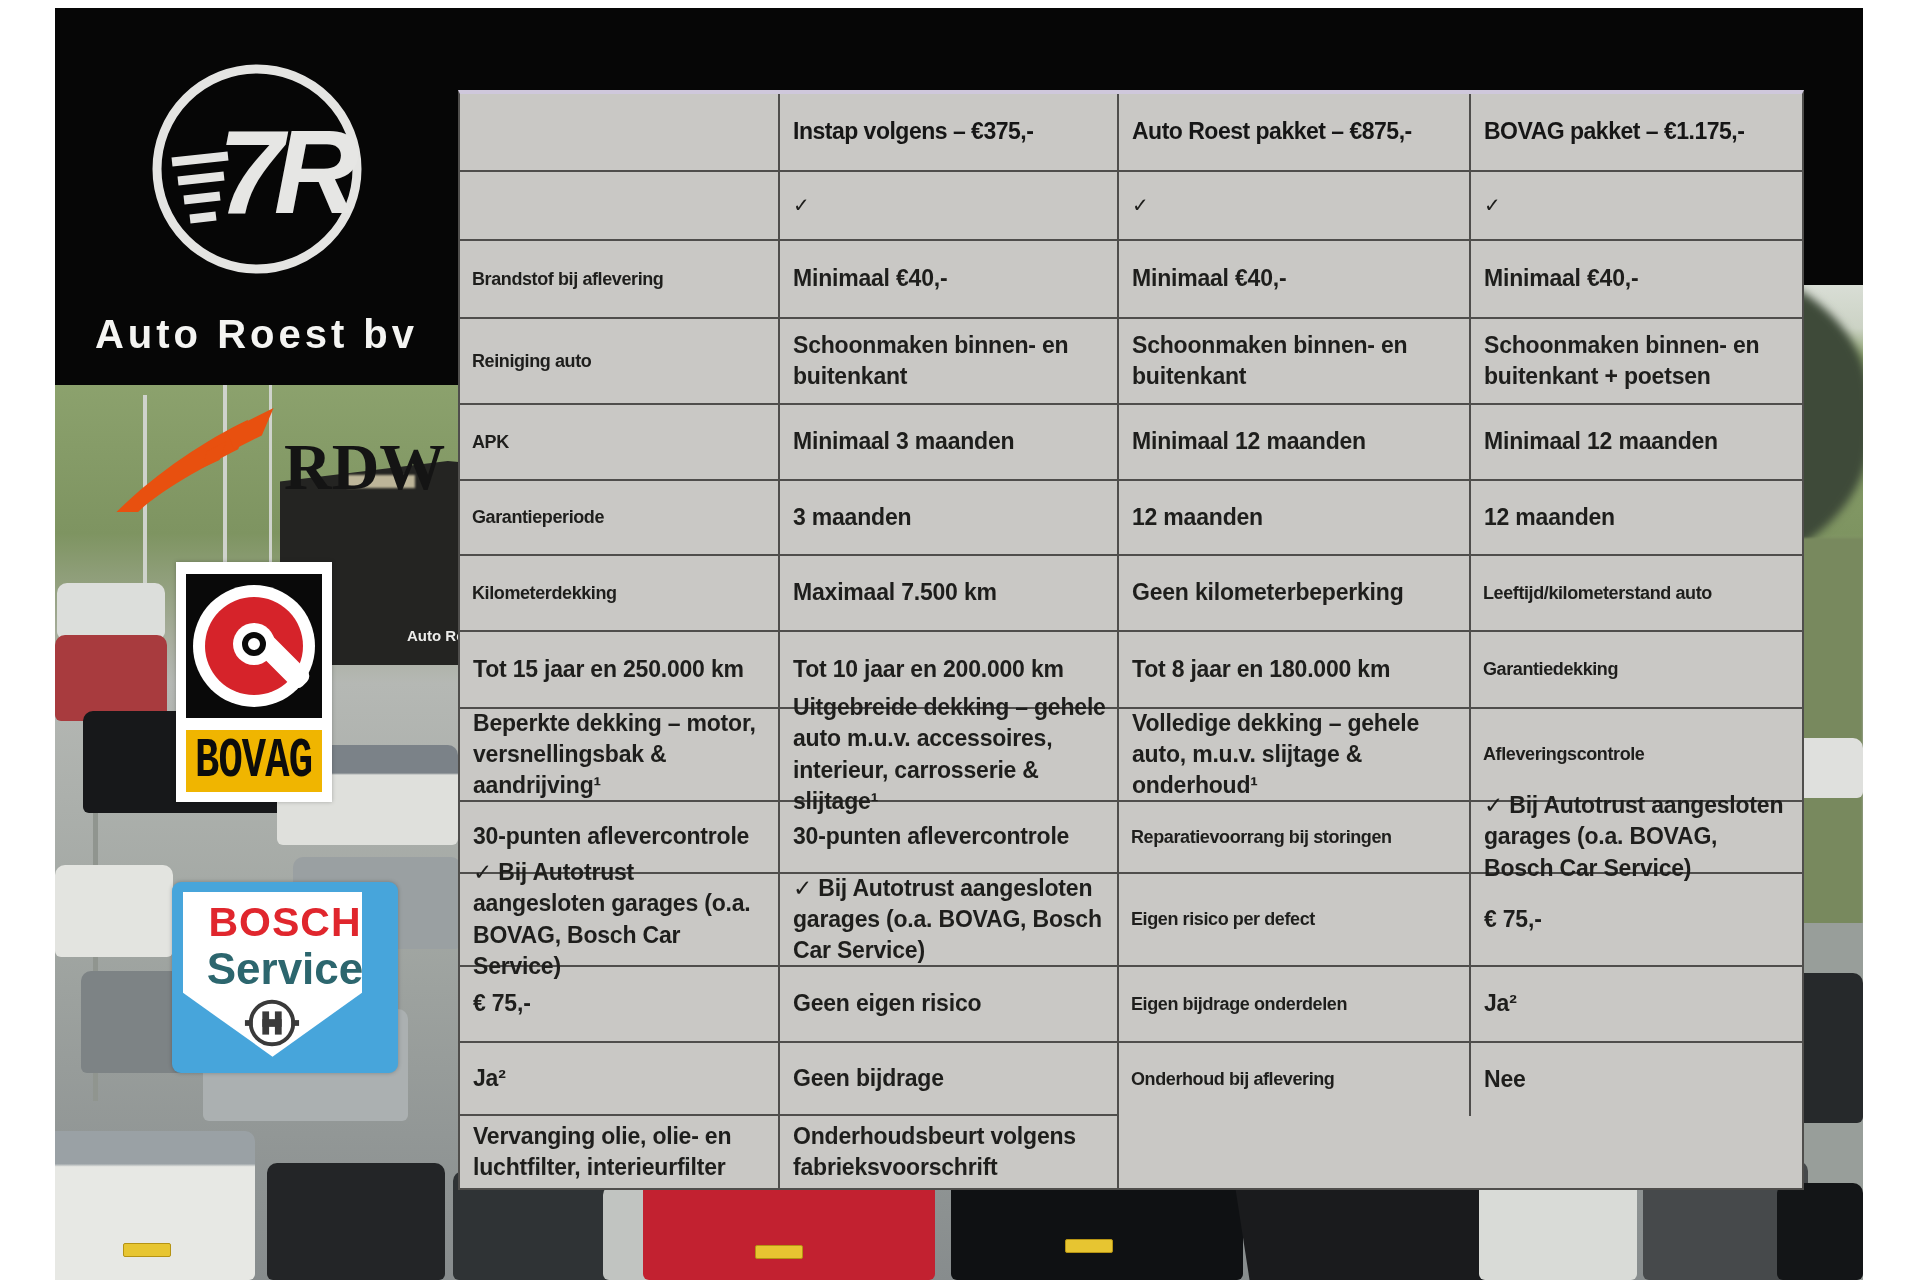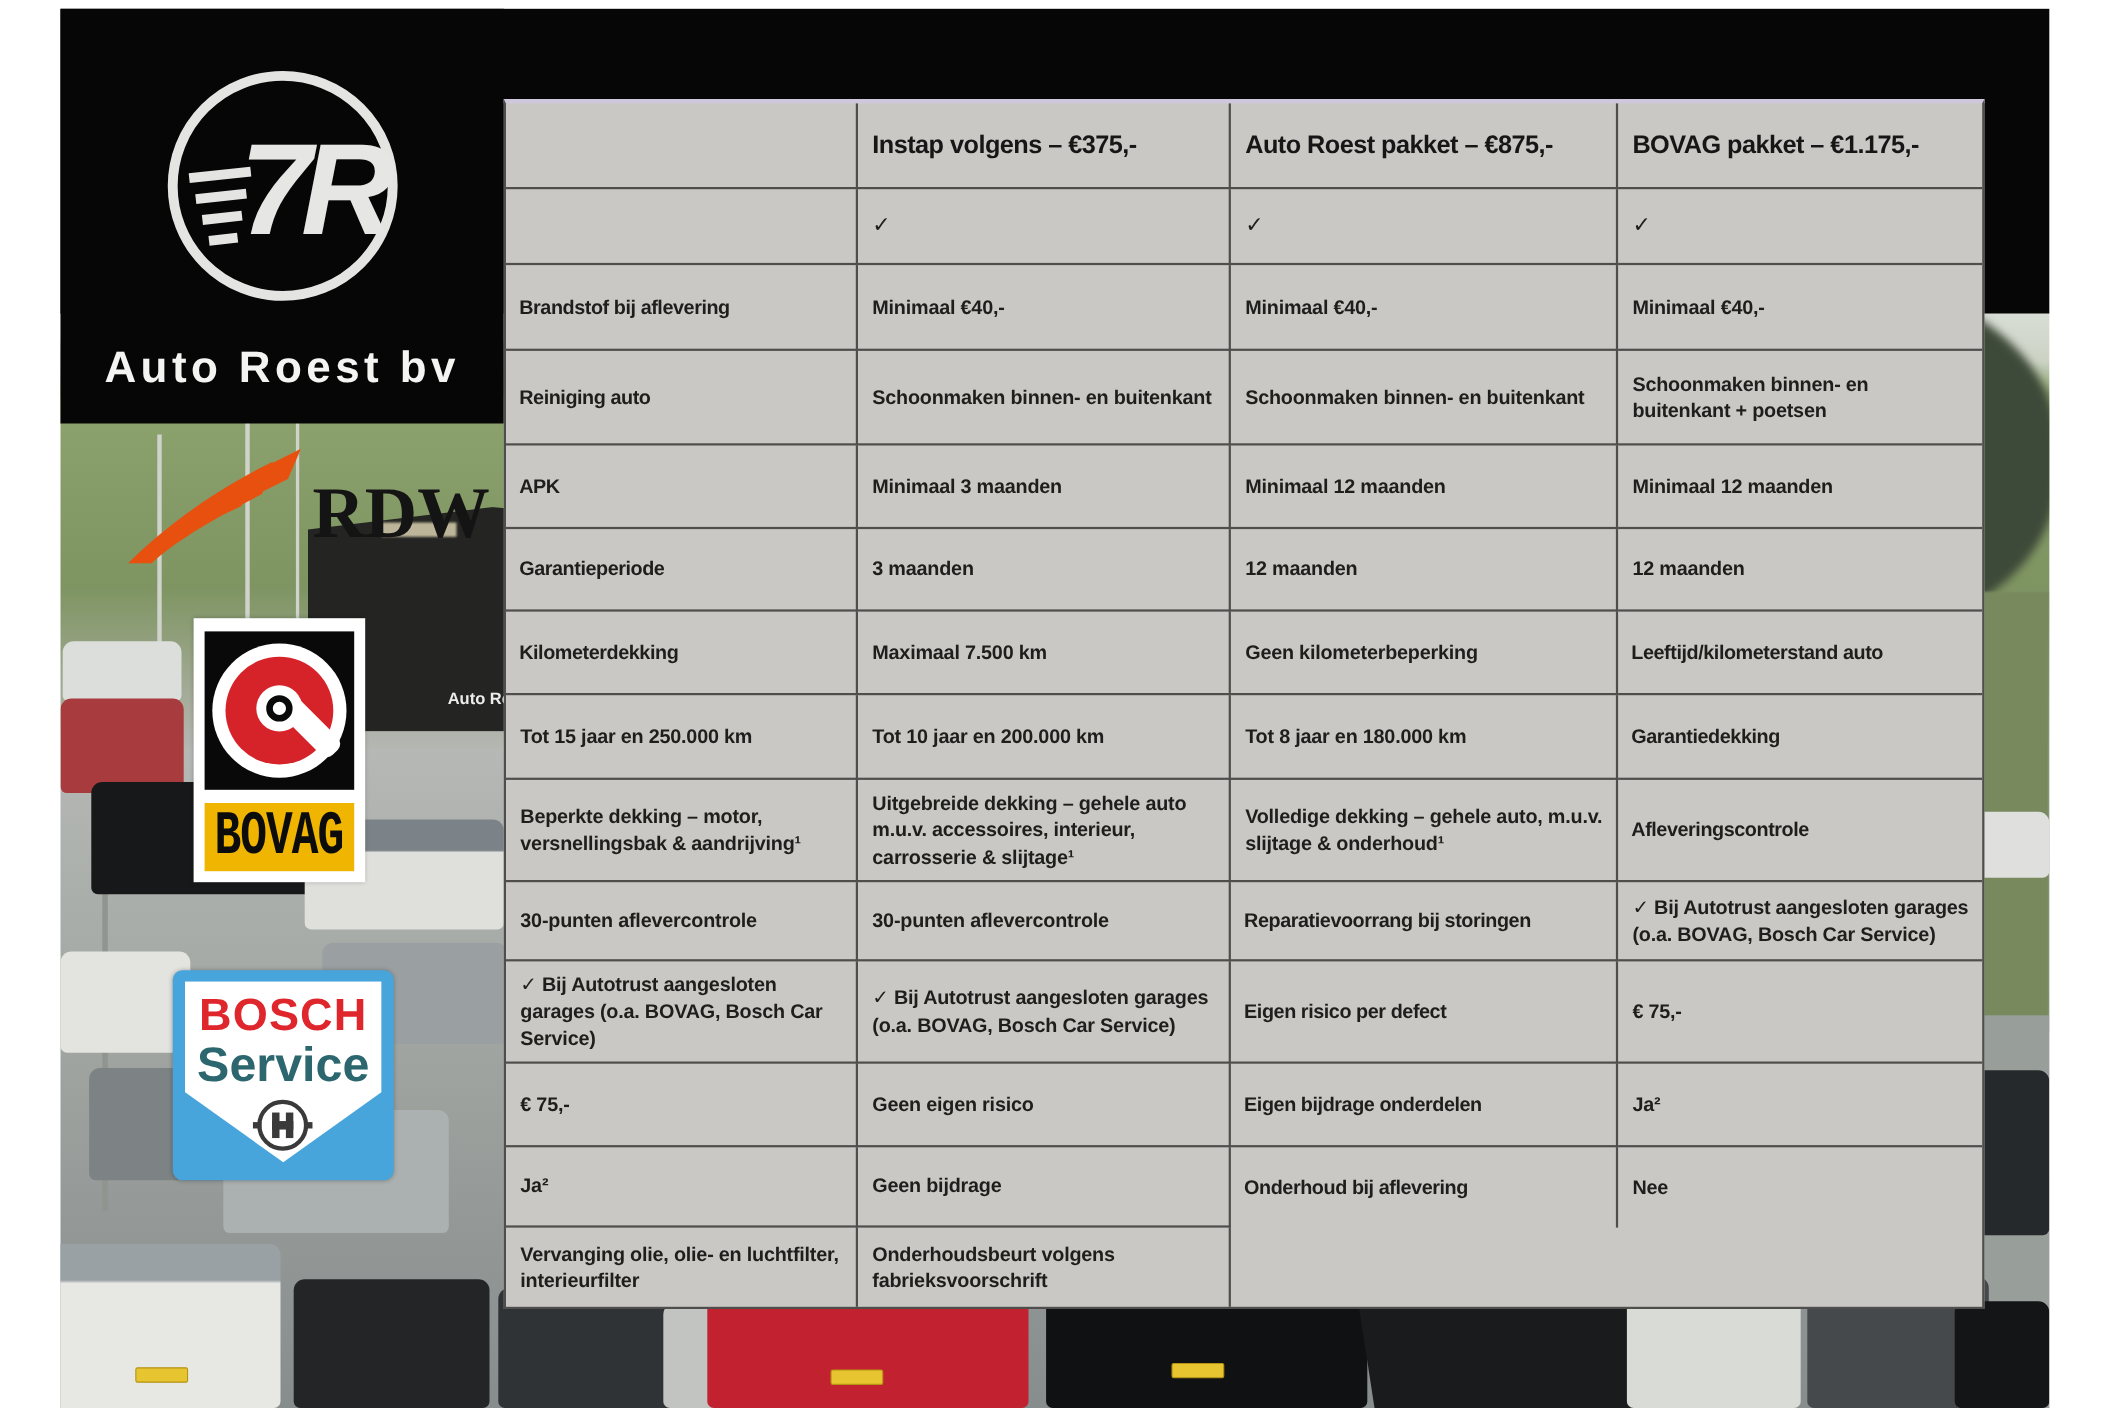--- a/index.html
+++ b/index.html
@@ -41,38 +41,38 @@
   .bv-ring{position:absolute;left:7px;top:11px;width:122px;height:122px;border-radius:50%;background:#ffffff;}
   .bv-red{position:absolute;left:19px;top:23px;width:98px;height:98px;border-radius:50%;background:#d6232a;}
   .bv-arm{position:absolute;left:64px;top:66px;width:22px;height:62px;background:#ffffff;
     transform:rotate(-45deg);transform-origin:top center;border-radius:0 0 8px 8px;}
   .bv-donut-o{position:absolute;left:47px;top:49px;width:42px;height:42px;border-radius:50%;background:#ffffff;}
   .bv-donut-i{position:absolute;left:9px;top:9px;width:12px;height:12px;border-radius:50%;
     border:6px solid #0a0a0a;background:#ffffff;}
   .bv-band{position:absolute;left:10px;bottom:10px;width:136px;height:62px;background:#f0b500;
     display:flex;align-items:center;justify-content:center;}
   .bv-band span{font-size:46px;font-weight:bold;color:#0c0c0c;transform:scale(.88,1.22);letter-spacing:-1px;}
-  .bosch{position:absolute;left:157px;top:882px;width:201px;height:191px;background:#47a5db;border-radius:9px;
+  .bosch{position:absolute;left:172px;top:882px;width:226px;height:191px;background:#47a5db;border-radius:9px;
     box-shadow:0 0 4px rgba(0,0,0,.25);}
   .bosch .banner{position:absolute;left:11px;top:10px;width:179px;height:168px;background:#ffffff;
     clip-path:polygon(0 0,100% 0,100% 60%,50% 98%,0 60%);}
   .bosch .l1{position:absolute;left:0;top:17px;width:100%;text-align:center;color:#e0262d;
     font-size:41px;font-weight:bold;letter-spacing:1px;}
   .bosch .l2{position:absolute;left:0;top:62px;width:100%;text-align:center;color:#2c666e;
     font-size:44px;font-weight:bold;}
   .bosch .anchor{position:absolute;left:68px;top:112px;}
   
   .pkgtable{position:absolute;left:458px;top:90px;width:1342px;background:#c9c8c5;
     border-top:4px solid #cfc8dc;border-left:2px solid #4f4e4c;border-right:2px solid #4f4e4c;
     border-bottom:2px solid #4f4e4c;display:grid;
     grid-template-columns:320px 339px 352px 331px;
     grid-template-rows:78px 69px 78px 86px 76px 75px 76px 77px 93px 72px 93px 76px 73px 72px;}
   .cell{display:flex;align-items:center;box-sizing:border-box;border-right:2px solid #4f4e4c;
     border-bottom:2px solid #4f4e4c;padding:2px 10px 2px 13px;color:#1e1e1c;font-weight:bold;
-    font-size:18px;letter-spacing:-0.2px;line-height:1.35;}
+    font-size:23px;letter-spacing:-0.2px;line-height:1.35;}
   .pkgtable > .cell:nth-child(4n){border-right:none;}
   .pkgtable > .cell:nth-last-child(-n+4){border-bottom:none;}
   .cell.lab{font-size:18px;letter-spacing:-0.4px;padding-left:12px;}
   .cell.hdr{font-size:23px;letter-spacing:-0.5px;color:#161616;}
   .cell.chk{font-size:20px;}
 </style>
 </head>
 <body>
 
 <div class="photo">

